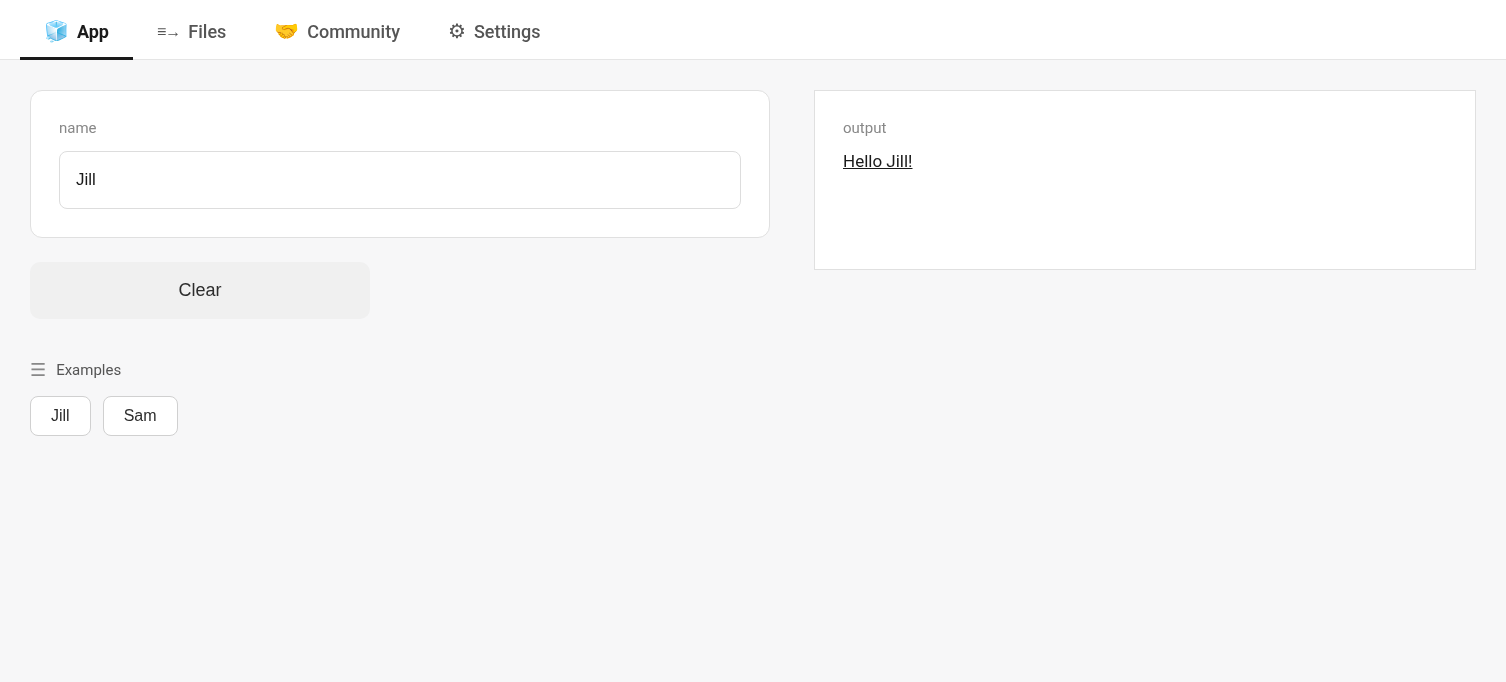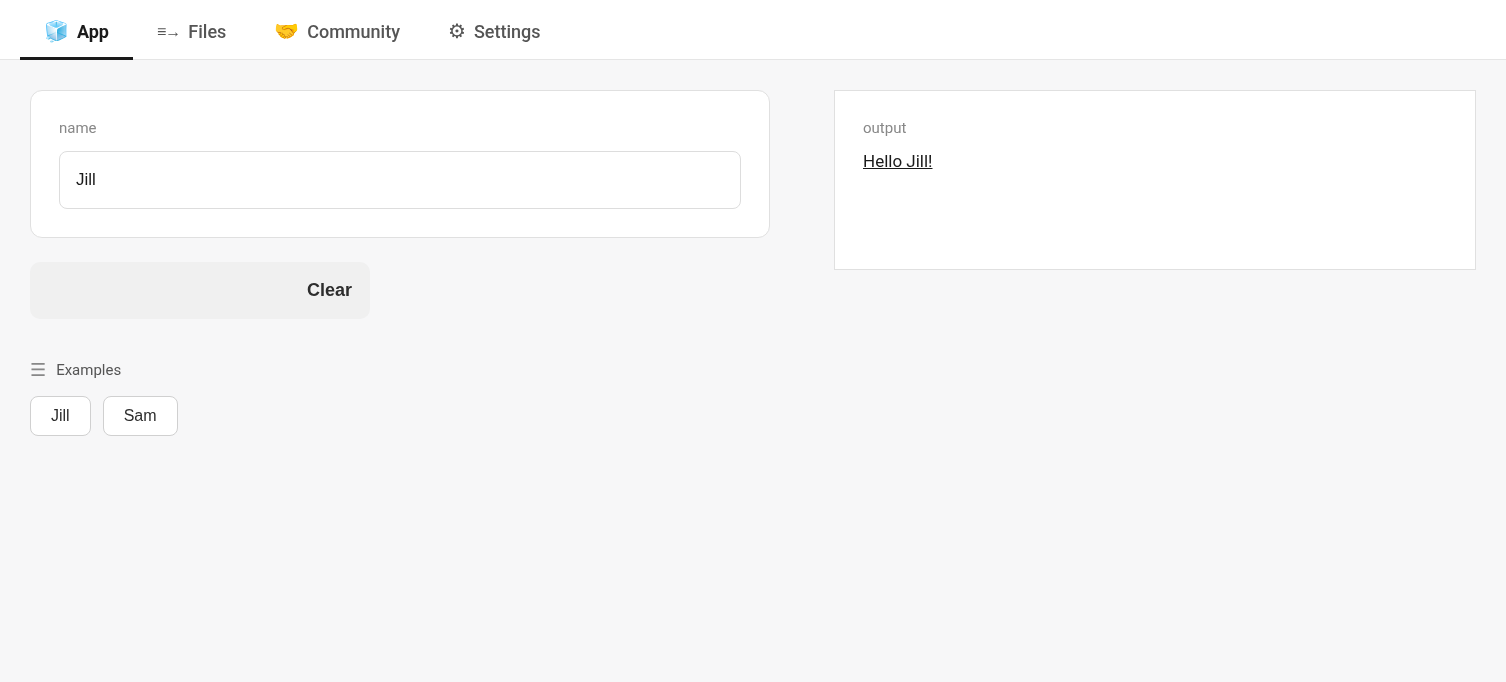--- a/index.html
+++ b/index.html
@@ -48,21 +48,21 @@
     }
 
     .nav-tab .tab-icon {
       font-size: 20px;
     }
 
     
     .main-content {
       padding: 30px 30px;
       display: flex;
-      gap: 64px;
+      gap: 44px;
       align-items: flex-start;
     }
 
     
     .left-panel {
       display: flex;
       flex-direction: column;
       gap: 24px;
       flex: 0 0 740px;
     }
@@ -99,25 +99,24 @@
       gap: 16px;
     }
 
     .btn-clear {
       flex: 1;
       padding: 18px;
       background: #f0f0f0;
       border: none;
       border-radius: 10px;
       font-size: 18px;
-      font-weight: 700;
+      font-weight: 400;
       color: #2d2d2d;
       cursor: pointer;
       max-width: 340px;
-      text-align: right;
     }
 
     .btn-submit {
       flex: 1;
       padding: 18px;
       background: linear-gradient(135deg, #f5c97a, #f0ad4e);
       border: none;
       border-radius: 10px;
       font-size: 18px;
       font-weight: 600;

